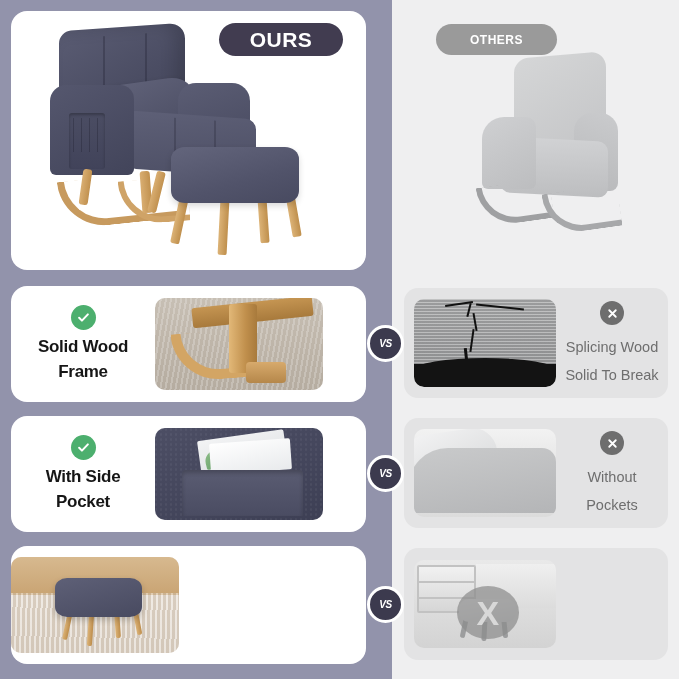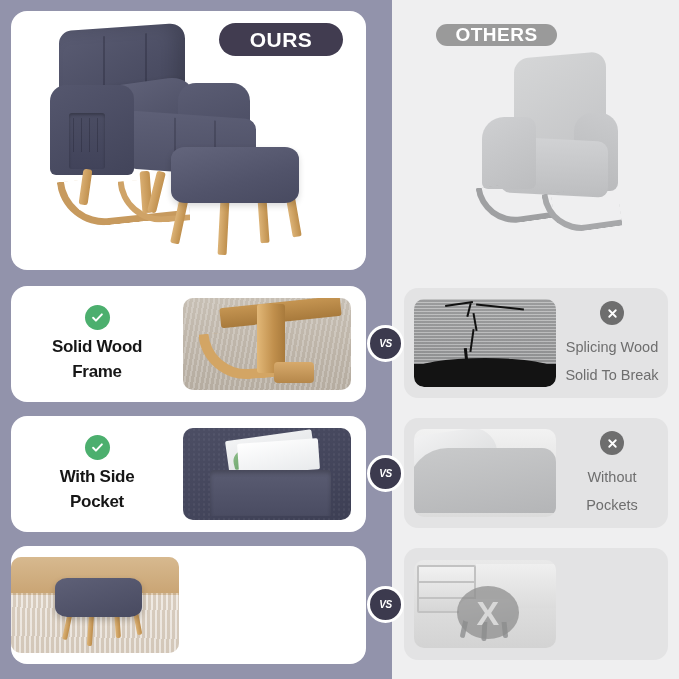--- a/index.html
+++ b/index.html
@@ -56,23 +56,23 @@
     font-family: "Liberation Sans", sans-serif;
   }
   .badge-ours {
     left: 219px; top: 23px;
     width: 124px; height: 33px;
     background: #413c50;
     font-size: 21px;
   }
   .badge-others {
     left: 436px; top: 24px;
-    width: 121px; height: 22px;
+    width: 121px; height: 31px;
     background: #9a9a9a;
-    font-size: 19px;
+    font-size: 12px;
   }
 
   
   .row-left {
     position: absolute;
     left: 11px;
     width: 355px;
     background: #ffffff;
     border-radius: 16px;
     overflow: hidden;
@@ -92,21 +92,21 @@
   .r1 { top: 286px; height: 116px; }
   .r2 { top: 416px; height: 116px; }
   .r3 { top: 546px; height: 118px; }
 
   .r1r { top: 288px; height: 110px; }
   .r2r { top: 418px; height: 110px; }
   .r3r { top: 548px; height: 112px; }
 
   
   .feat-text {
-    width: 172px;
+    width: 144px;
     display: flex; flex-direction: column;
     align-items: center; justify-content: center;
     gap: 4px;
     padding: 0 4px;
   }
   .feat-label {
     text-align: center;
     color: #161616;
     font-weight: bold;
     font-size: 17px;

